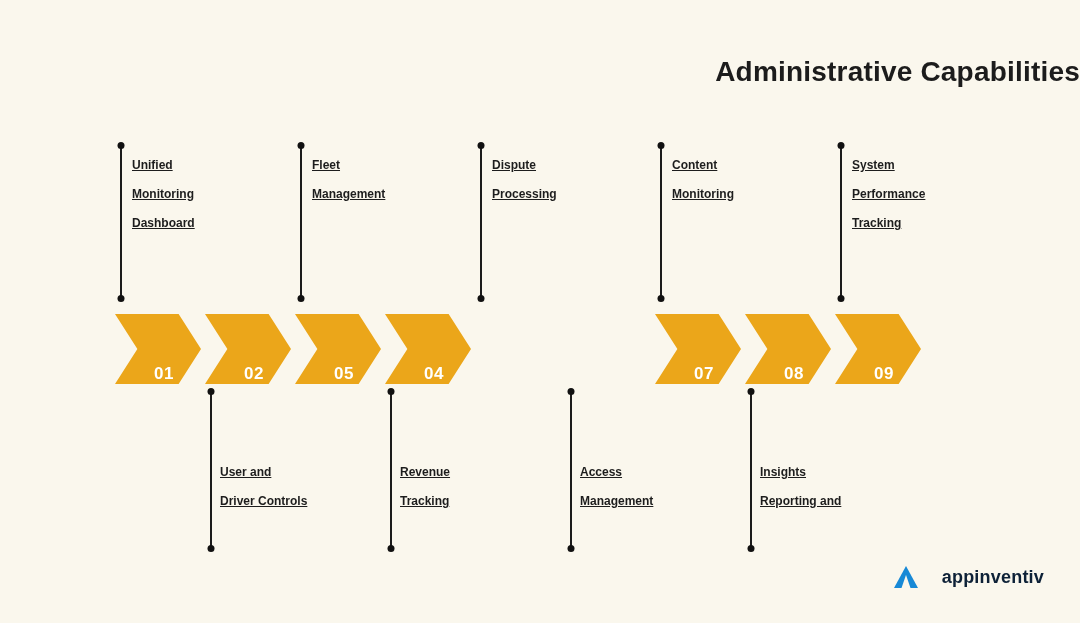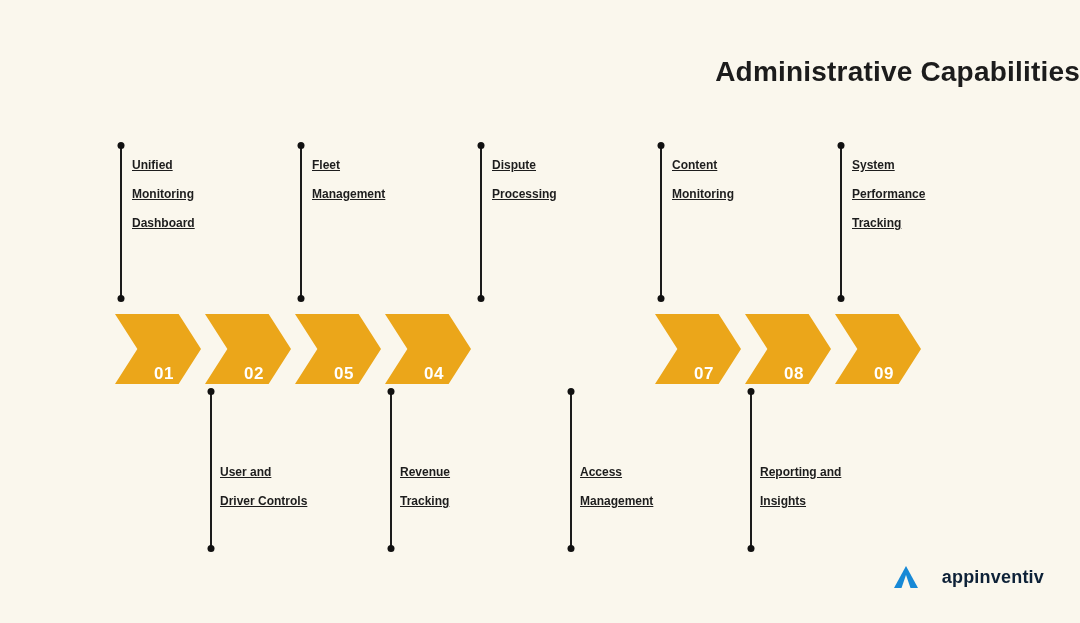--- a/index.html
+++ b/index.html
@@ -135,22 +135,22 @@
   </div>
   <div class="label bottom" style="left:400px">
     <div>Revenue</div>
     <div>Tracking</div>
   </div>
   <div class="label bottom" style="left:580px">
     <div>Access</div>
     <div>Management</div>
   </div>
   <div class="label bottom" style="left:760px">
+    <div>Insights</div>
     <div>Reporting and</div>
-    <div>Insights</div>
   </div>
 
   <div class="logo">
     <span style="display:inline-flex;">
       <svg width="24" height="22" viewBox="0 0 24 22" aria-hidden="true">
         <polygon points="12,0 24,22 0,22" fill="#1789D6"></polygon>
         <polygon points="12,9 16.5,22 7.5,22" fill="#FAF7ED"></polygon>
       </svg>
     </span>
     <span class="logo-text">appinventiv</span>

